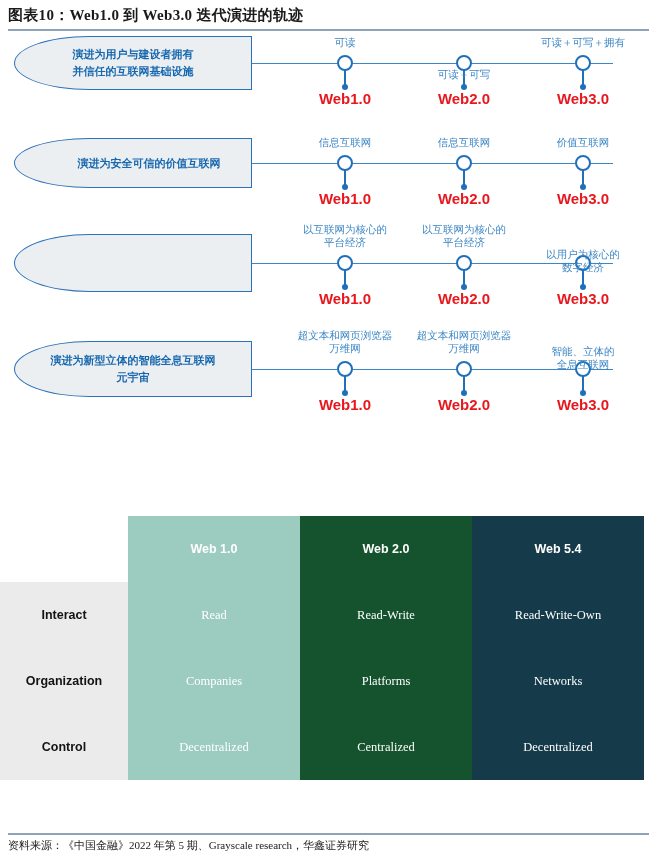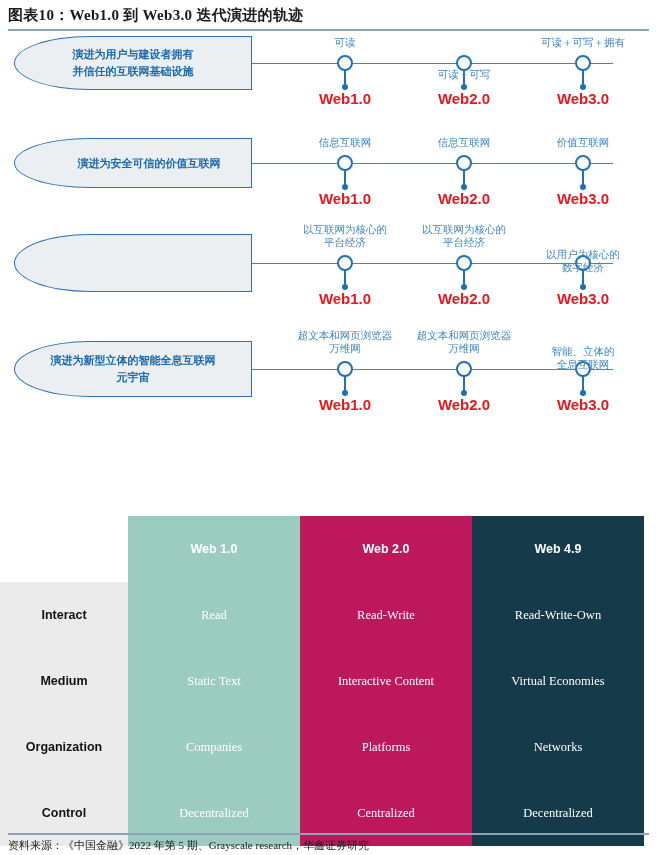--- a/index.html
+++ b/index.html
@@ -171,21 +171,21 @@
   }
   td.rowlabel {
     background: #ebebeb;
     color: #131313;
     font-weight: bold;
     text-align: left;
     padding-left: 14px;
     font-size: 12.5px;
   }
   .v1 { background: #9ccbc0; color: #ffffff; }
-  .v2 { background: #be185d; color: #ffffff; }
+  .v2 { background: #14532d; color: #ffffff; }
   .v3 { background: #153a4a; color: #ffffff; }
 
   
   tr.body-row td.v1,
   tr.body-row td.v2,
   tr.body-row td.v3 {
     border-top: 1px solid rgba(255,255,255,0.75);
     font-family: Liberation Serif, serif;
   }
   tr.body-row td.rowlabel {
@@ -352,35 +352,29 @@
       <col class="c-label">
         <col class="c-v1">
         <col class="c-v2">
         <col class="c-v3">
     </colgroup>
     <thead>
       <tr>
         <th class="corner-blank"></th>
         <th class="hcell v1">Web 1.0</th>
         <th class="hcell v2">Web 2.0</th>
-        <th class="hcell v3">Web 4.9</th>
+        <th class="hcell v3">Web 5.4</th>
       </tr>
     </thead>
     <tbody id="matrix-body">
         <tr class="body-row">
           <td class="rowlabel">Interact</td>
           <td class="v1">Read</td>
           <td class="v2">Read-Write</td>
           <td class="v3">Read-Write-Own</td>
-        </tr>
-        <tr class="body-row">
-          <td class="rowlabel">Medium</td>
-          <td class="v1">Static Text</td>
-          <td class="v2">Interactive Content</td>
-          <td class="v3">Virtual Economies</td>
         </tr>
         <tr class="body-row">
           <td class="rowlabel">Organization</td>
           <td class="v1">Companies</td>
           <td class="v2">Platforms</td>
           <td class="v3">Networks</td>
         </tr>
         <tr class="body-row">
           <td class="rowlabel">Control</td>
           <td class="v1">Decentralized</td>

